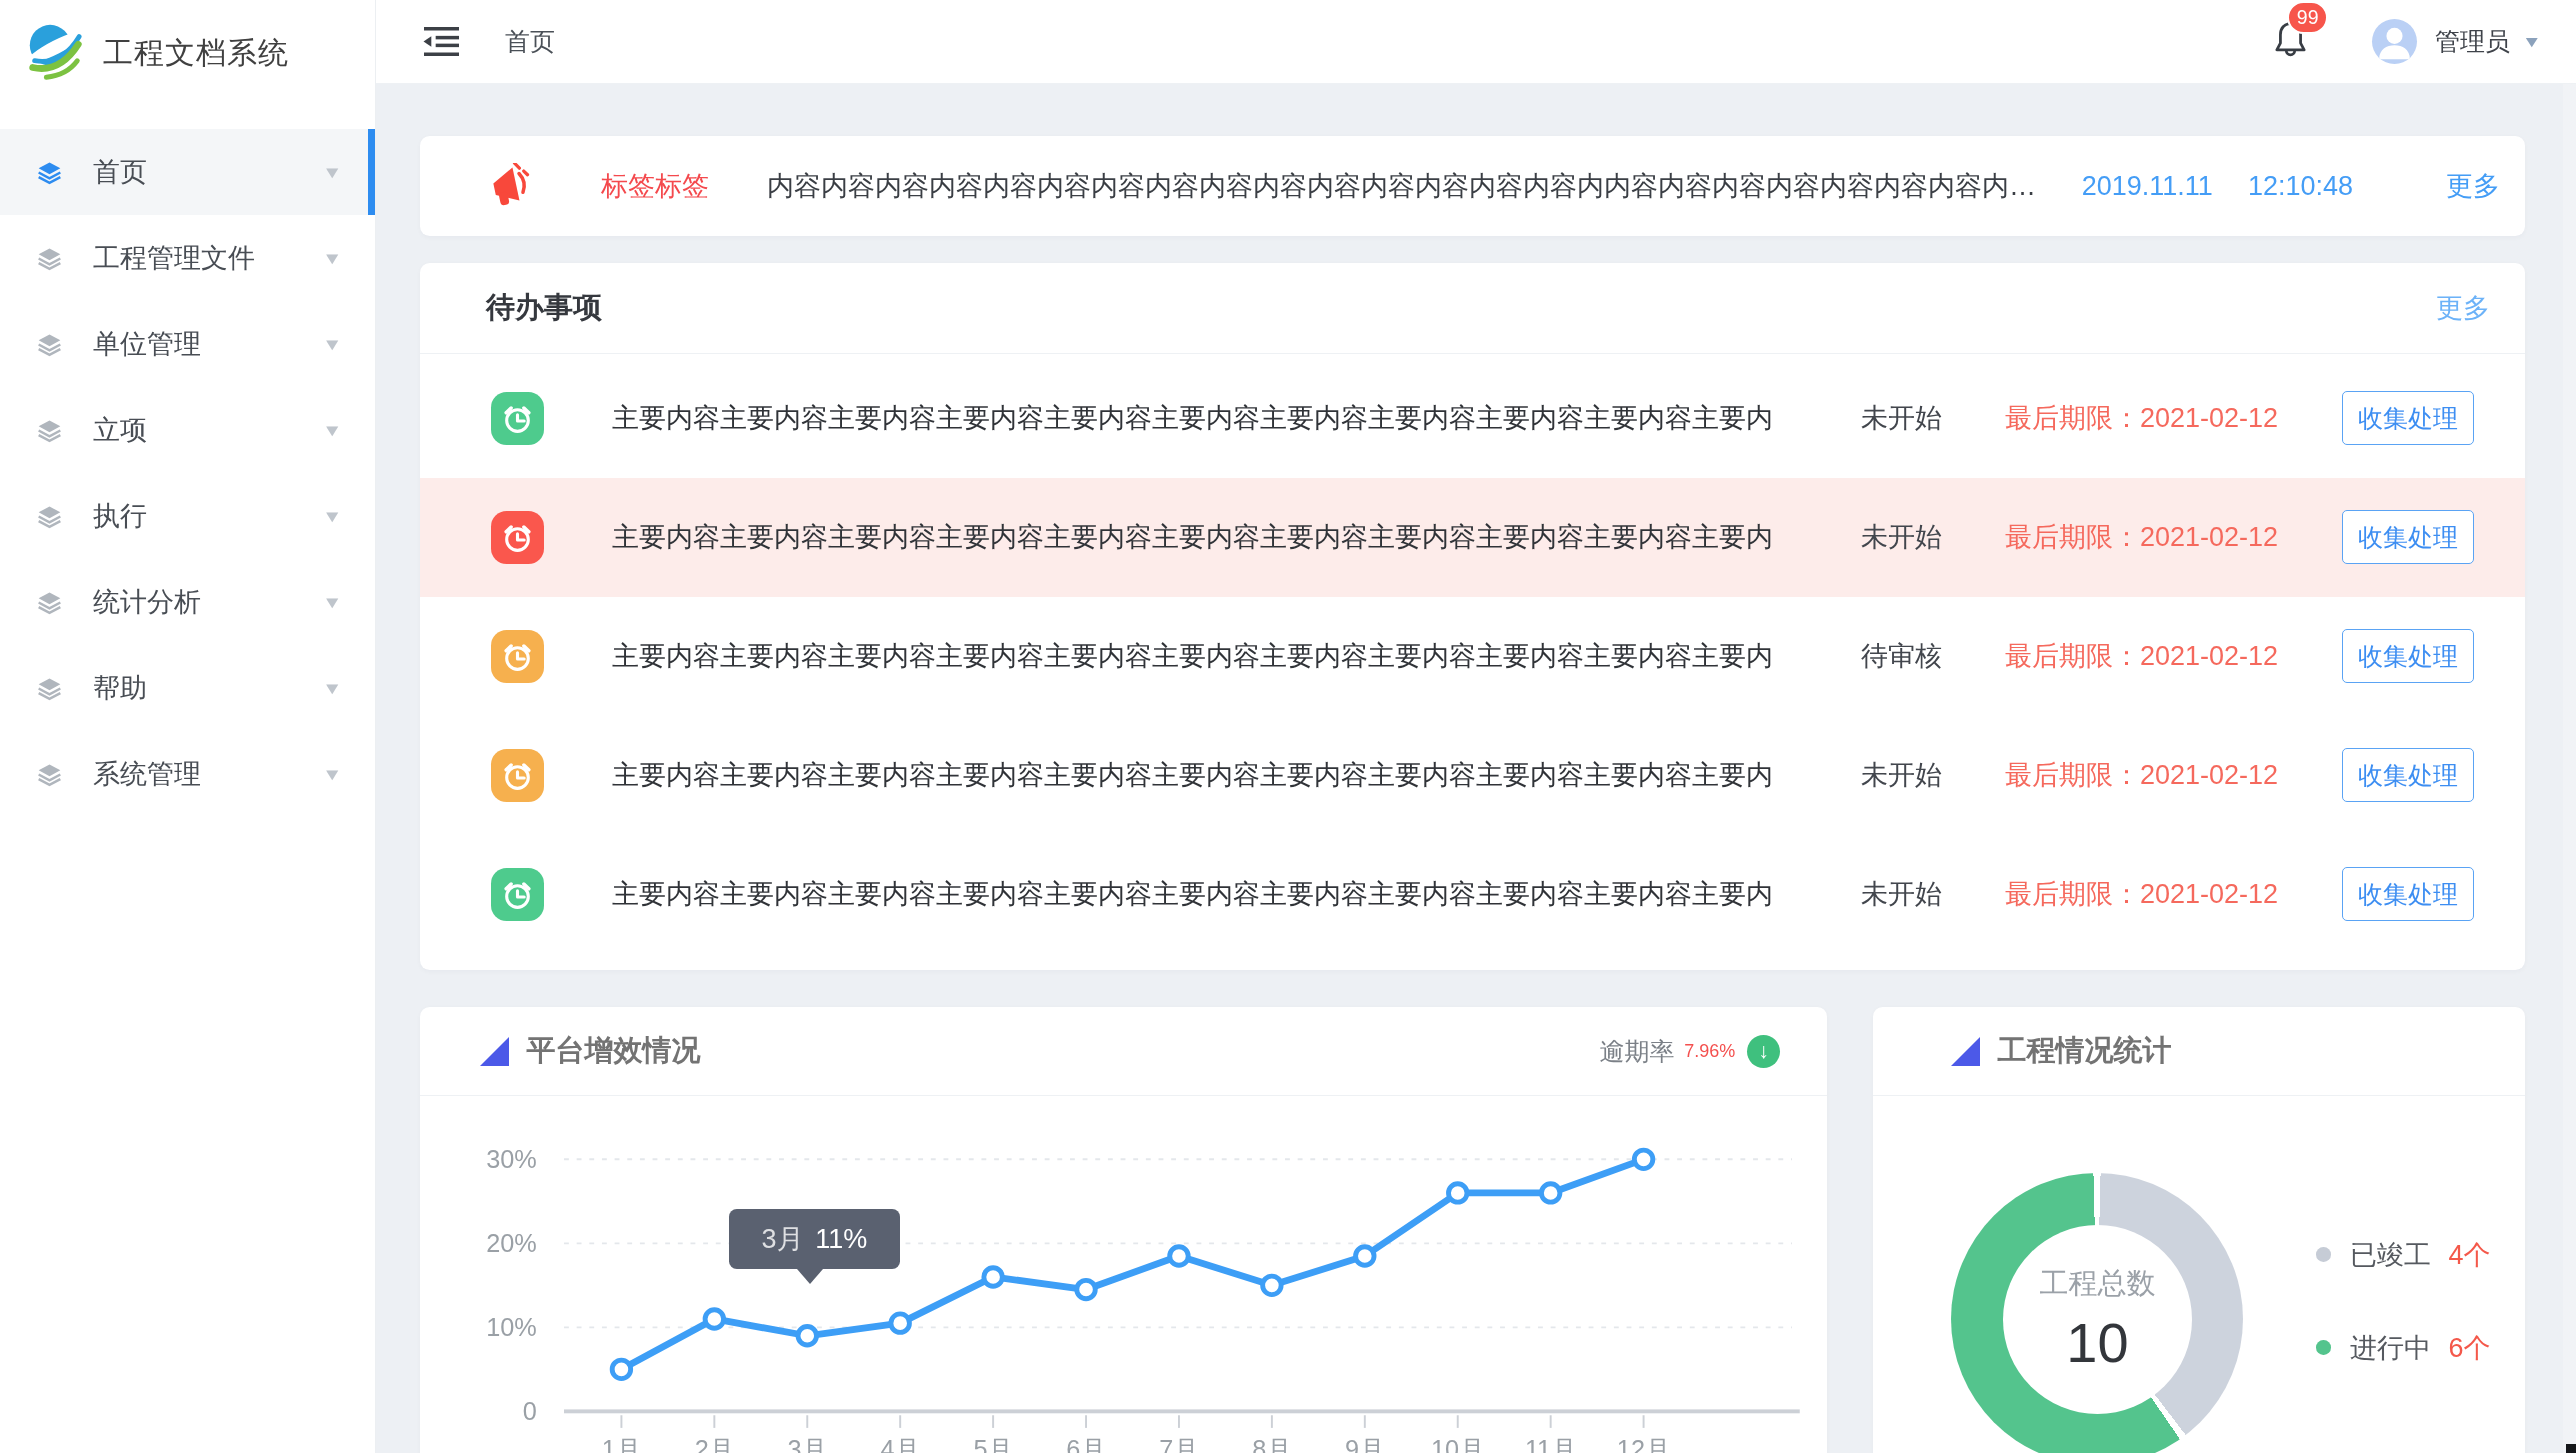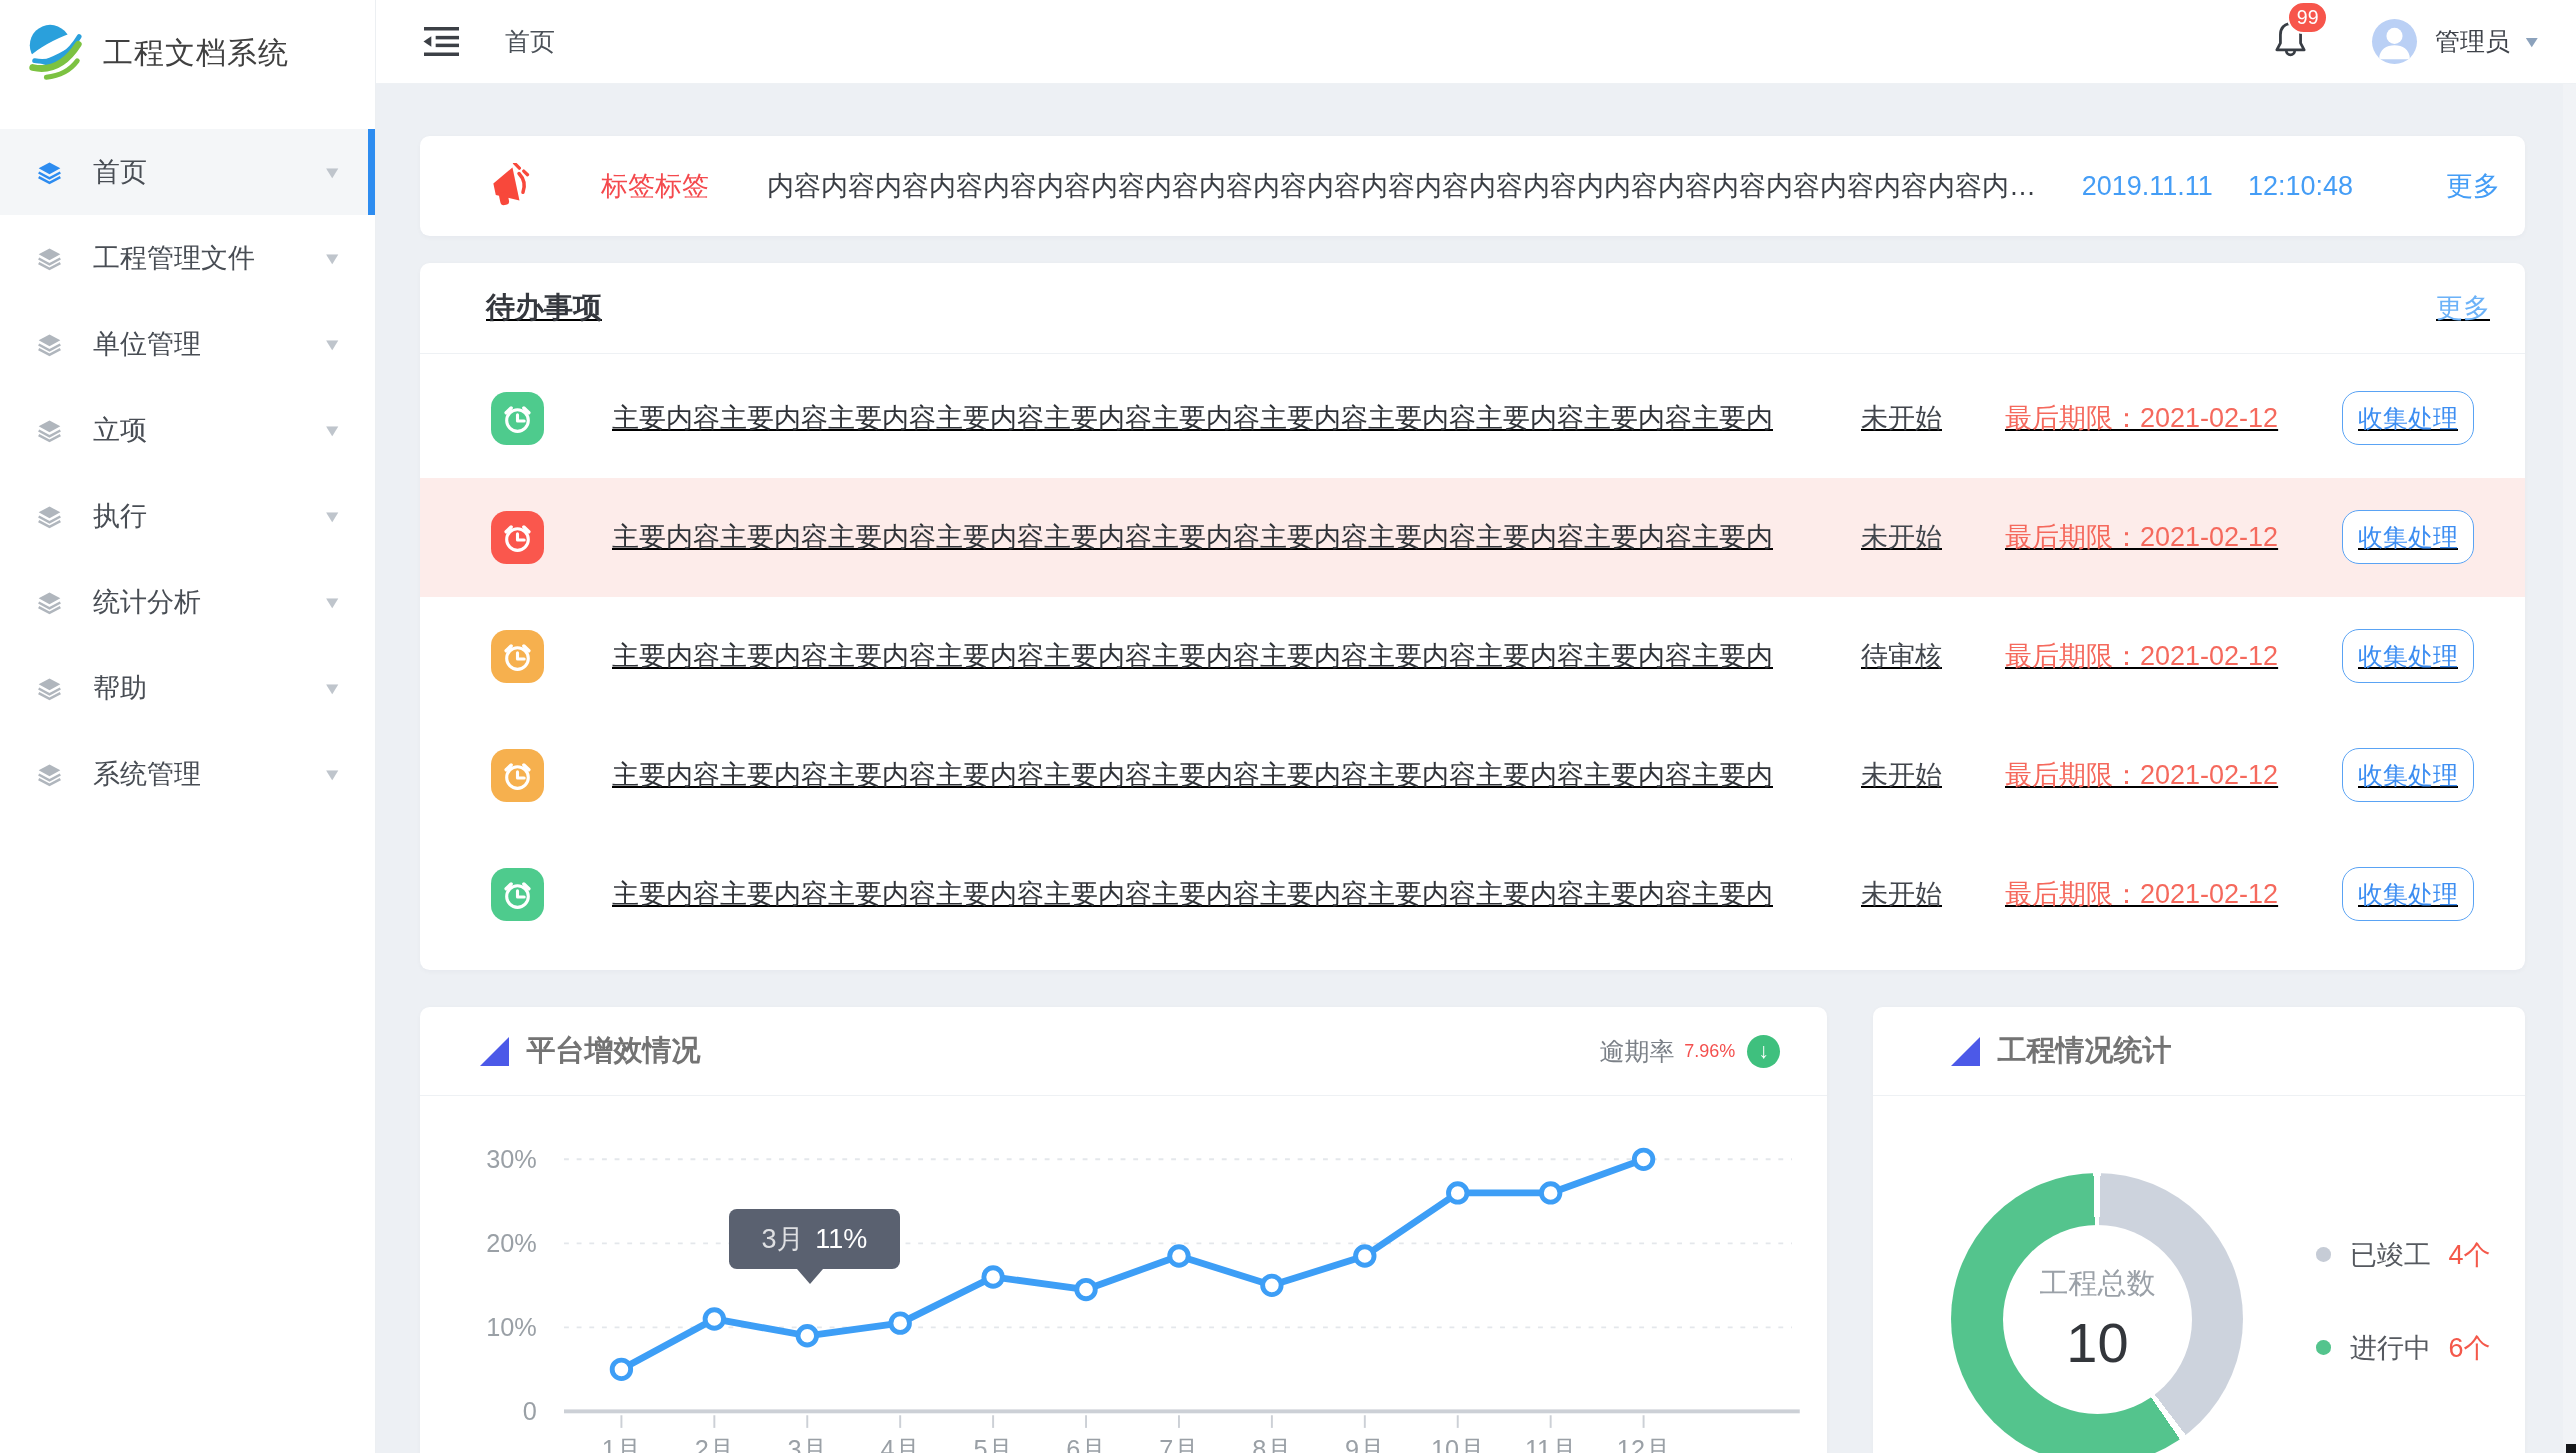--- a/index.html
+++ b/index.html
@@ -32,32 +32,32 @@
   .user-caret{font-size:15.6px;color:#8ca2bc;transform:scaleX(1.3);}
   
   .announce{position:absolute;left:420px;top:136px;width:2105px;height:100px;background:#fff;border-radius:9.7px;display:flex;align-items:center;box-shadow:0 1.9px 5.8px rgba(30,40,60,.03);box-sizing:border-box;padding-right:25px;}
   .megaphone{margin-left:64px;flex:none;display:flex;}
   .ann-tag{margin-left:70px;flex:none;font-size:27px;color:#f4494d;}
   .ann-content{margin-left:58px;margin-right:39px;flex:1;font-size:27px;color:#3a3e44;white-space:nowrap;overflow:hidden;text-overflow:ellipsis;}
   .ann-date{flex:none;font-size:27px;color:#449df6;}
   .ann-time{flex:none;font-size:27px;color:#449df6;margin-left:35px;}
   .ann-more{flex:none;font-size:27px;color:#449df6;margin-left:93px;cursor:pointer;}
   
-  .todo-card{position:absolute;left:420px;top:263px;width:2105px;height:707px;background:#fff;border-radius:9.7px;box-shadow:0 1.9px 5.8px rgba(30,40,60,.03);box-sizing:border-box;text-decoration:underline;}
+  .todo-card{position:absolute;left:420px;top:263px;width:2105px;height:707px;background:#fff;border-radius:9.7px;box-shadow:0 1.9px 5.8px rgba(30,40,60,.03);box-sizing:border-box;}
   .todo-head{height:90px;display:flex;align-items:center;padding:0 35px 0 66px;border-bottom:1px solid #eef1f4;}
   .todo-title{font-size:29px;font-weight:600;color:#35383e;}
   .todo-more{margin-left:auto;font-size:27px;color:#6cb2f8;cursor:pointer;}
   .todo-rows{padding-top:4.9px;}
   .todo-row{height:119px;display:flex;align-items:center;padding:0 51px 0 71px;cursor:pointer;}
   .todo-row.highlight{background:#fdecea;}
   .clock-badge{width:53px;height:53px;border-radius:15.6px;flex:none;display:flex;align-items:center;justify-content:center;}
   .row-text{margin-left:68px;width:1173px;flex:none;font-size:27px;color:#303338;white-space:nowrap;overflow:hidden;}
   .row-status{margin-left:76px;width:88px;flex:none;font-size:27px;color:#42464d;}
   .row-deadline{margin-left:56px;width:292px;flex:none;font-size:27px;color:#f5695d;white-space:nowrap;}
-  .row-btn{margin-left:auto;width:132px;height:54px;border:1.9px solid #5aa3f4;border-radius:17px;background:#fff;color:#3d8ef2;font-size:25px;display:flex;align-items:center;justify-content:center;box-sizing:border-box;cursor:pointer;}
+  .row-btn{margin-left:auto;width:132px;height:54px;border:1.9px solid #5aa3f4;border-radius:5px;background:#fff;color:#3d8ef2;font-size:25px;display:flex;align-items:center;justify-content:center;box-sizing:border-box;cursor:pointer;}
   
   .chart-card{position:absolute;left:420px;top:1007px;width:1407px;height:457px;background:#fff;border-radius:9.7px 9.7px 0 0;box-shadow:0 1.9px 5.8px rgba(30,40,60,.03);box-sizing:border-box;}
   .stat-card{position:absolute;left:1873px;top:1007px;width:652px;height:457px;background:#fff;border-radius:9.7px 9.7px 0 0;box-shadow:0 1.9px 5.8px rgba(30,40,60,.03);box-sizing:border-box;}
   .card-head{height:88px;display:flex;align-items:center;padding:0 47px 0 60px;border-bottom:1px solid #eef1f4;}
   .tri-icon{margin-right:17.5px;display:flex;}
   .card-title{font-size:29px;font-weight:600;color:#737373;}
   .head-right{margin-left:auto;display:flex;align-items:center;}
   .overdue-label{font-size:25px;color:#7b8087;}
   .overdue-value{font-size:18px;color:#f4504e;margin-left:9.7px;}
   .down-badge{width:33px;height:33px;border-radius:50%;background:#3fc07e;color:#fff;font-size:21.4px;display:flex;align-items:center;justify-content:center;margin-left:11.7px;}

